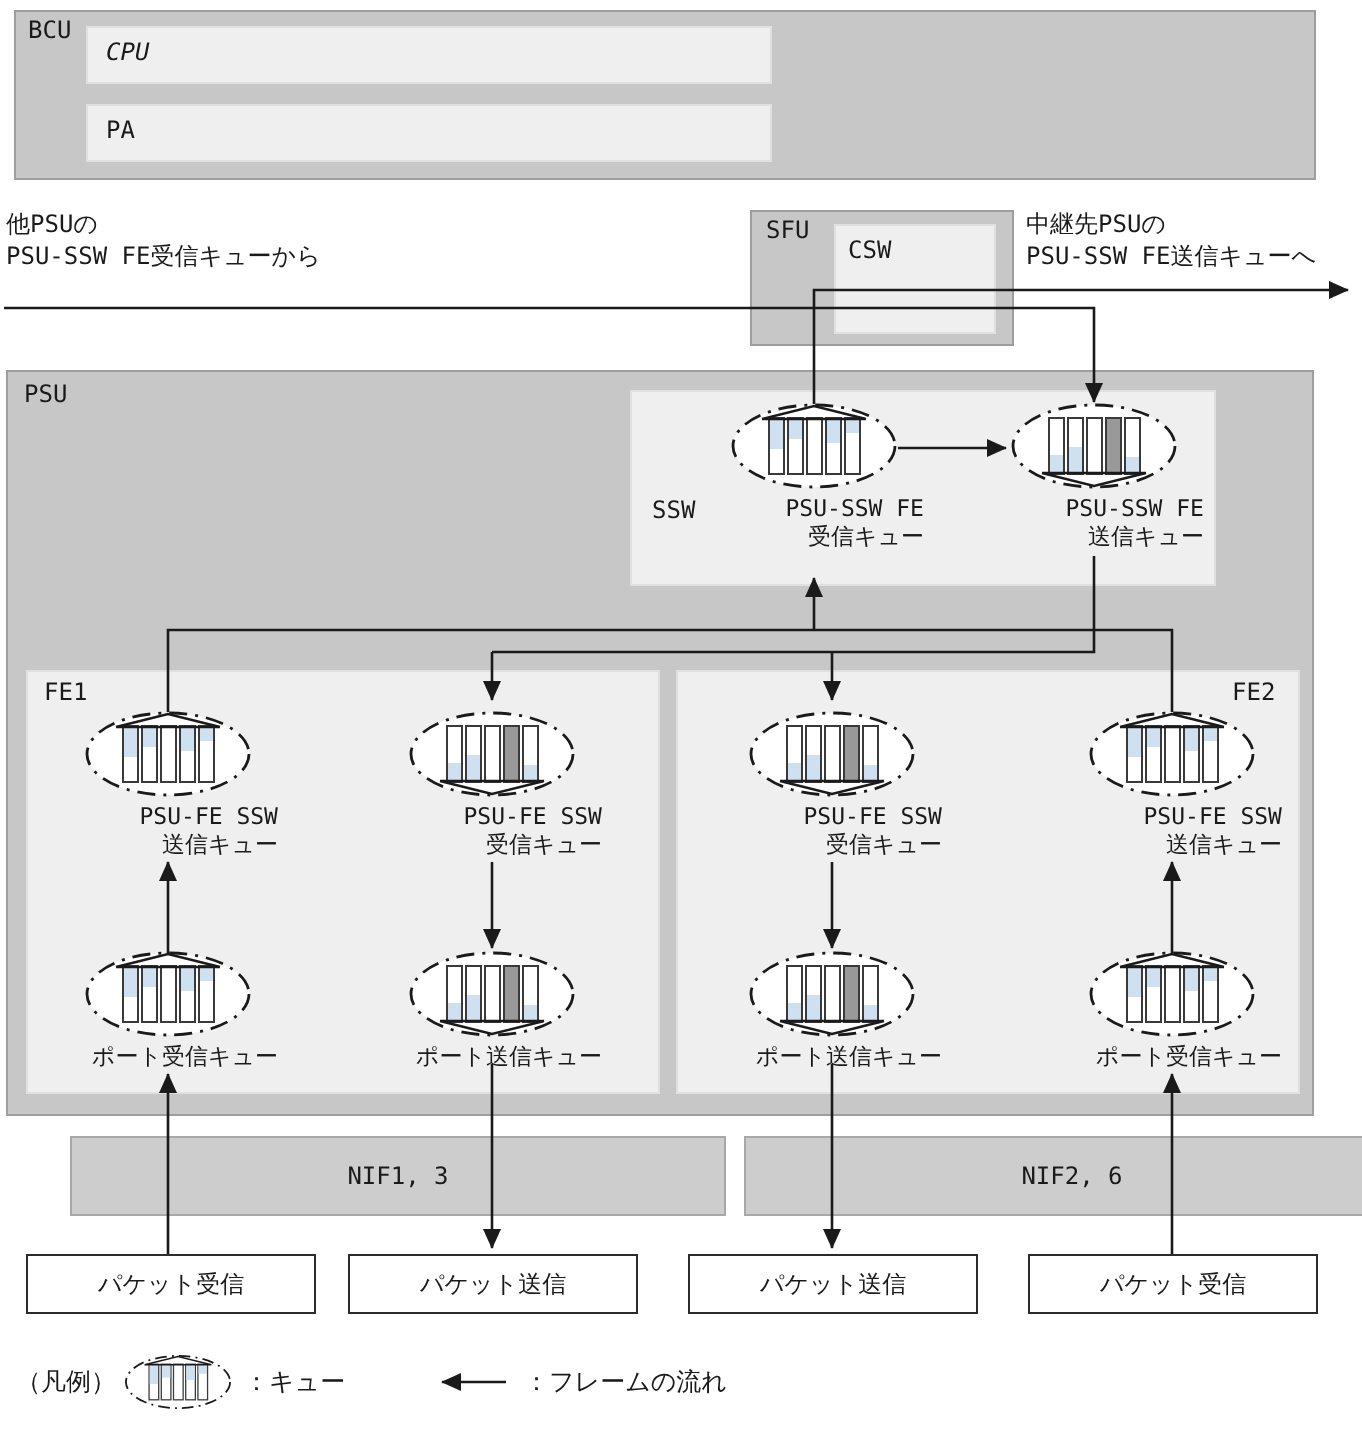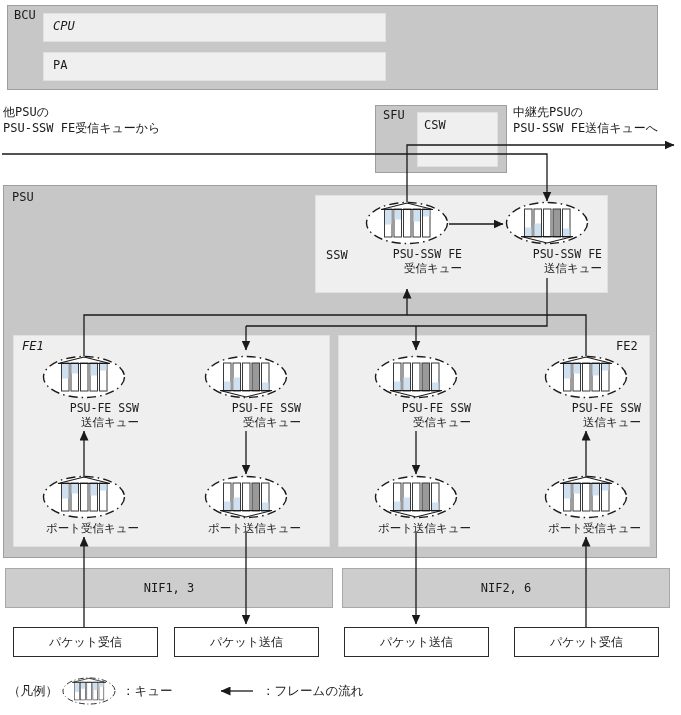--- a/index.html
+++ b/index.html
@@ -5,21 +5,21 @@
   * { margin:0; padding:0; box-sizing:border-box; }
   html,body { background:#fff; }
   body {
     width:681px; height:715px; position:relative; overflow:hidden;
     font-family:"DejaVu Sans Mono","Liberation Mono",monospace;
     color:#1a1a1a;
   }
   .box { position:absolute; }
   .gray  { background:#c7c7c7; border:1px solid #9e9e9e; }
   .light { background:#efefef; border:1px solid #e0e0e0; }
-  .nifbox{ background:#cdcdcd; border:1px solid #a8a8a8; display:flex; align-items:center; justify-content:center; }
+  .nifbox{ background:#cdcdcd; border:1px solid #a8a8a8; display:flex; align-items:center; justify-content:center;margin-left:30px; }
   .pktbox{ background:#ffffff; border:1px solid #2b2b2b; display:flex; align-items:center; justify-content:center; }
   .lbl { position:absolute; font-size:12px; line-height:13px; white-space:nowrap; }
   .note { position:absolute; font-size:12px; line-height:16px; white-space:pre-line; }
   .queue { position:absolute; width:110px; text-align:center; }
   .qicon { width:84px; height:44px; margin:0 auto; display:block; }
   .qicon svg { display:block; }
   .qlabel { margin-top:3px; font-size:11.5px; line-height:13.5px; white-space:pre-line;text-align:right; }
   .wires { position:absolute; left:0; top:0; z-index:30; pointer-events:none; }
   .qz { z-index:20; }
   .legend { position:absolute; left:0; top:676px; width:545px; height:36px; }
@@ -46,21 +46,21 @@
 <div class="note" style="left:513px;top:104px;">中継先PSUの
 PSU-SSW FE送信キューへ</div>
 
 <div class="box gray" style="left:3px;top:185px;width:654px;height:373px;"></div>
 <div class="lbl" style="left:12px;top:191px;">PSU</div>
 
 <div class="box light" style="left:315px;top:195px;width:293px;height:98px;"></div>
 <div class="lbl" style="left:326px;top:201px;margin-top:48px;">SSW</div>
 
 <div class="box light" style="left:13px;top:335px;width:317px;height:212px;"></div>
-<div class="lbl" style="left:22px;top:340px;font-style:italic;">FE1</div>
+<div class="lbl" style="left:22px;top:340px;">FE1</div>
 
 <div class="box light" style="left:338px;top:335px;width:312px;height:212px;"></div>
 <div class="lbl" style="left:616px;top:340px;">FE2</div>
 
 <div class="queue qz" style="left:352px;top:201px;">
   <div class="qicon">
       <svg viewBox="0 0 84 44" width="84" height="44" preserveAspectRatio="none">
         <ellipse cx="42" cy="22" rx="40.5" ry="20.5" fill="#ffffff" stroke="#1a1a1a" stroke-width="1.4" stroke-dasharray="9 4 1.5 4"></ellipse>
         <rect x="19.5" y="8" width="7.5" height="28" fill="#ffffff" stroke="#3a3a3a" stroke-width="1"></rect>
         <rect x="20" y="8.5" width="6.5" height="15" fill="#cfe0f1"></rect>

